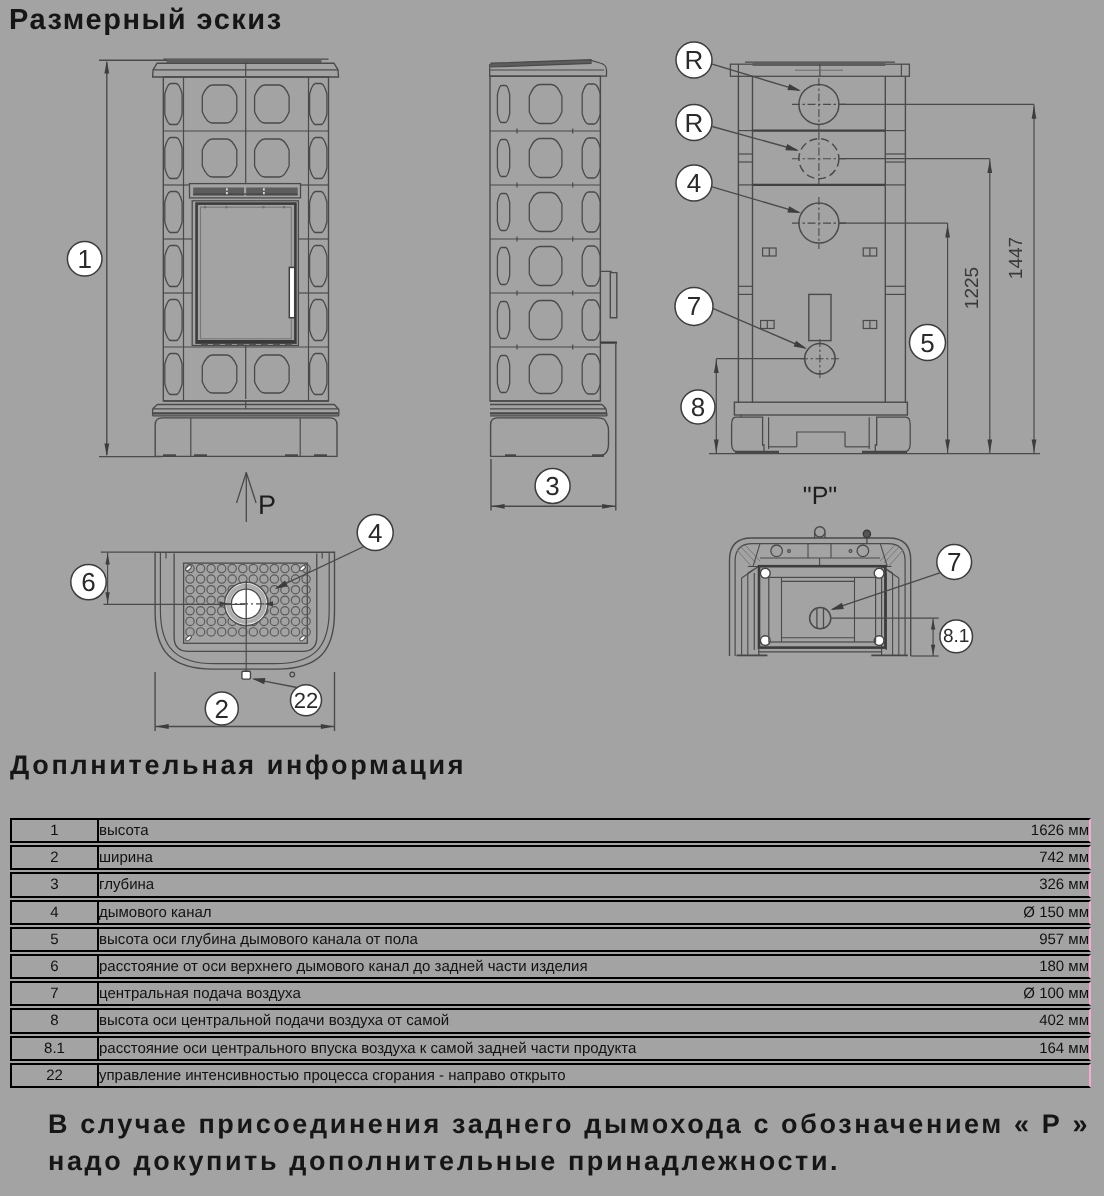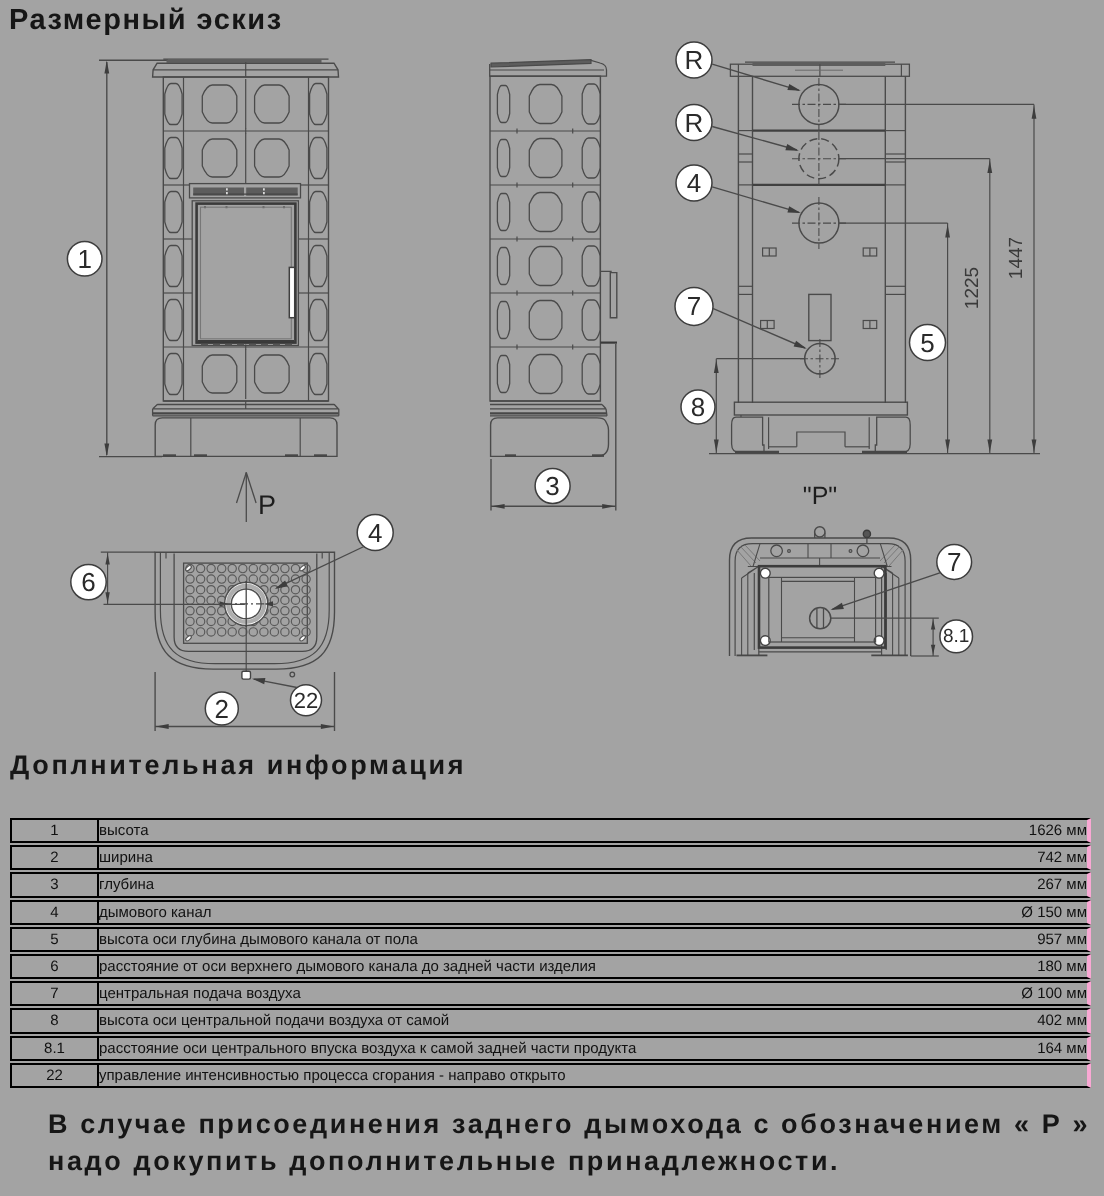--- a/index.html
+++ b/index.html
@@ -4,21 +4,21 @@
 html,body{margin:0;padding:0;background:#fff;}
 *{-webkit-font-smoothing:antialiased;text-rendering:geometricPrecision;}
 #page{position:relative;width:1104px;height:1196px;background:#a3a3a3;overflow:hidden;
   font-family:"Liberation Sans",sans-serif;}
 .h1{position:absolute;left:9px;top:4px;font-size:29px;font-weight:bold;color:#161616;letter-spacing:1.5px;}
 .h2{position:absolute;left:10px;top:750px;font-size:27px;font-weight:bold;color:#161616;letter-spacing:2.7px;}
 table.info{position:absolute;left:10px;top:816px;width:1081px;border-collapse:separate;border-spacing:0 2px;
   font-size:15px;color:#111;}
 table.info td{border-top:2px solid #000;border-bottom:2px solid #000;height:21.2px;padding:0;vertical-align:middle;}
 td.c1{border-left:2px solid #000;border-right:2px solid #000;width:85px;text-align:center;}
-td.c2{border-right:4px solid #f9a8d4;padding:0 6px;}
+td.c2{border-right:2px solid #f9a8d4;padding:0 6px;}
 td.c2 .d{float:left;}
 td.c2 .v{float:right;}
 .note{position:absolute;left:8px;top:1106px;width:1092px;font-size:27px;font-weight:bold;color:#161616;line-height:37px;letter-spacing:2.6px;margin-left:40px;}
 </style></head>
 <body>
 <div id="page">
 
 <div class="h1">Размерный эскиз</div>
 
 <svg width="1104" height="745" viewBox="0 0 1104 745" style="position:absolute;left:0;top:0">
@@ -549,41 +549,41 @@
           <td class="c1">2</td>
           <td class="c2">
             <span class="d">ширина</span>
             <span class="v">742 мм</span>
           </td>
         </tr>
 <tr>
           <td class="c1">3</td>
           <td class="c2">
             <span class="d">глубина</span>
-            <span class="v">267 мм</span>
+            <span class="v">326 мм</span>
           </td>
         </tr>
 <tr>
           <td class="c1">4</td>
           <td class="c2">
             <span class="d">дымового канал</span>
             <span class="v">Ø 150 мм</span>
           </td>
         </tr>
 <tr>
           <td class="c1">5</td>
           <td class="c2">
             <span class="d">высота оси глубина дымового канала от пола</span>
             <span class="v">957 мм</span>
           </td>
         </tr>
 <tr>
           <td class="c1">6</td>
           <td class="c2">
-            <span class="d">расстояние от оси верхнего дымового канала до задней части изделия</span>
+            <span class="d">расстояние от оси верхнего дымового канал до задней части изделия</span>
             <span class="v">180 мм</span>
           </td>
         </tr>
 <tr>
           <td class="c1">7</td>
           <td class="c2">
             <span class="d">центральная подача воздуха</span>
             <span class="v">Ø 100 мм</span>
           </td>
         </tr>

